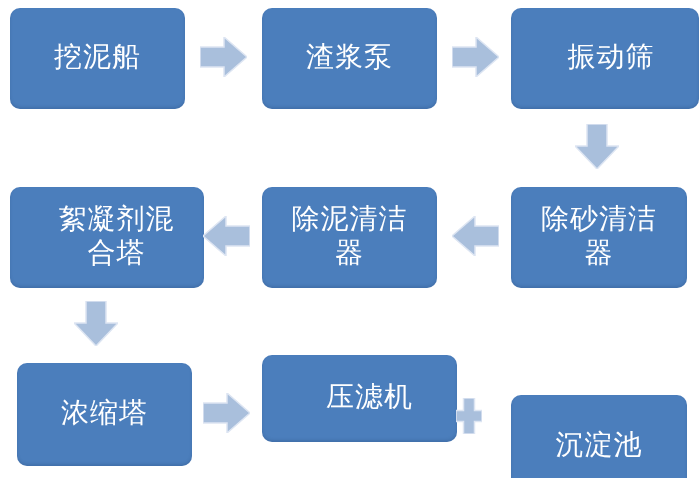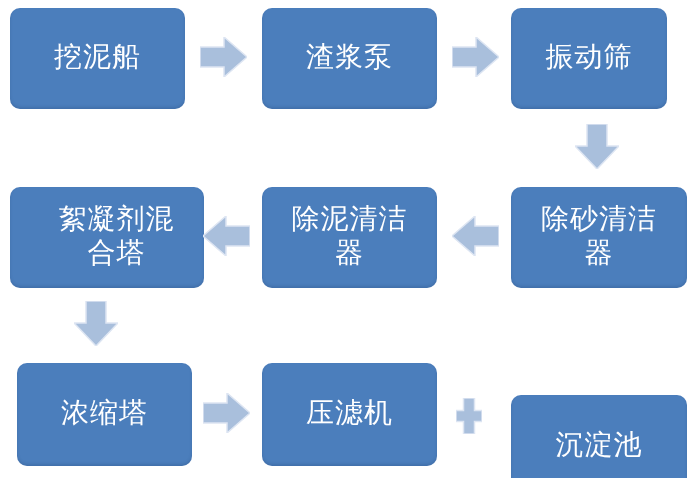--- a/index.html
+++ b/index.html
@@ -29,26 +29,26 @@
     text-align: center;
     white-space: pre-line;
     letter-spacing: 1px;
   }
   .conn { position: absolute; display: block; }
   .conn-shape { fill: #a9bfdc; stroke: #dde5f2; stroke-width: 1.5; }
 
   
   .n1 { left: 10px;  top: 8px; }
   .n2 { left: 262px; top: 8px; }
-  .n3 { left: 511px; top: 8px;  width: 156px; }
+  .n3 { left: 511px; top: 8px;  width: 176px; padding-left: 12px; }
   .n4 { left: 10px;  top: 187px; padding-left: 19px; }
   .n5 { left: 262px; top: 187px; }
   .n6 { left: 511px; top: 187px; width: 176px; justify-content: center; }
   .n7 { left: 10px;  top: 363px; height: 103px; margin-left: 7px; }
-  .n8 { left: 262px; top: 363px; height: 103px; }
+  .n8 { left: 262px; top: 355px; height: 87px; padding-left: 20px; }
   .n9 { left: 511px; top: 363px; width: 176px; height: 103px; margin-top: 32px; }
 
   
   .a1 { left: 200px; top: 37px; }
   .a2 { left: 452px; top: 37px; }
   .d1 { left: 575px; top: 124px; }
   .l1 { left: 203px; top: 216px; }
   .l2 { left: 452px; top: 216px; }
   .d2 { left: 74px;  top: 301px; }
   .a3 { left: 203px; top: 393px; }

